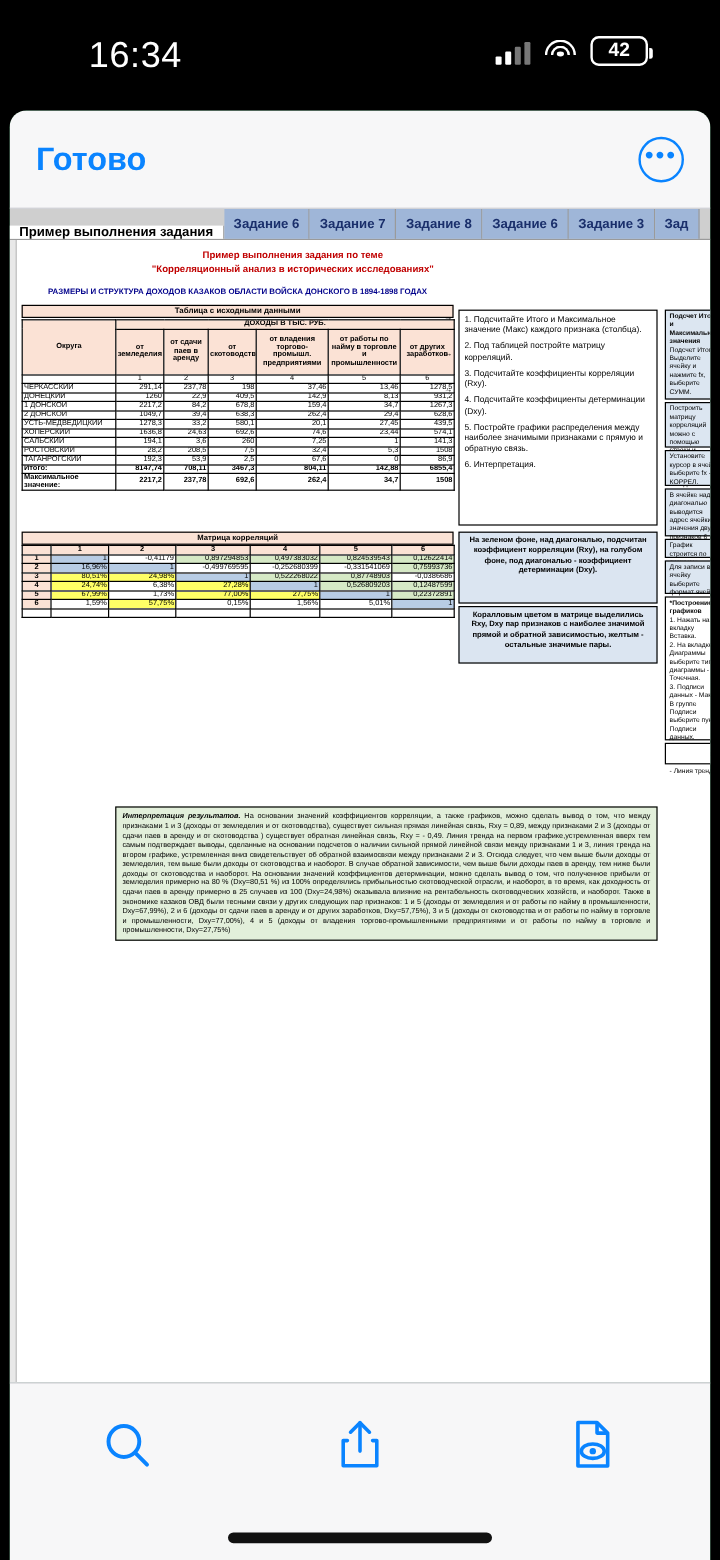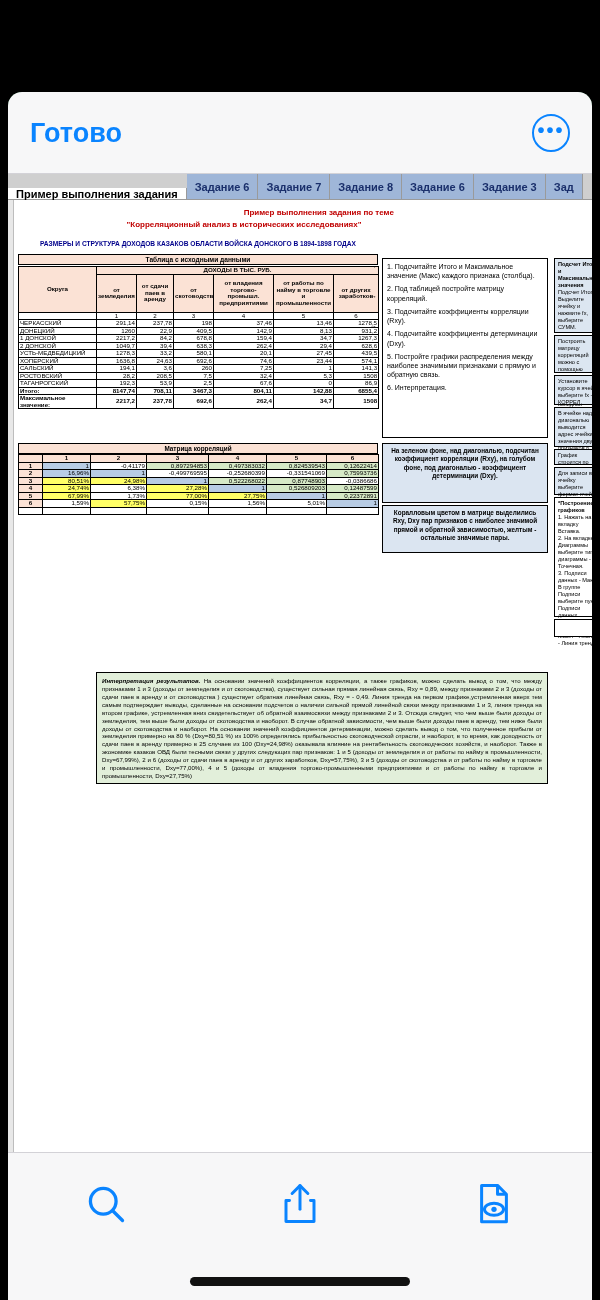--- a/index.html
+++ b/index.html
@@ -152,20 +152,39 @@
   .homebar {
     position: absolute; bottom: 14px; left: 50%; transform: translateX(-50%);
     width: 220px; height: 9px; background: #111; border-radius: 5px;
   }
 </style>
 </head>
 <body>
 
 <div class="phone">
 
+  <div class="statusbar">
+    <div class="status-time">16:34</div>
+    <div class="status-right">
+      <div class="sig">
+          <i></i>
+          <i></i>
+          <i></i>
+          <i></i>
+        </div>
+      <div class="wifi">
+          <span></span>
+          <span></span>
+          <span></span>
+        </div>
+      <div class="batt">
+          <b>42</b>
+        </div>
+    </div>
+  </div>
 
   <div class="sheet">
 
     <div class="navbar">
       <div class="nav-done">Готово</div>
       <div class="nav-more">•••</div>
     </div>
 
     <div class="tabbar">
       <div class="tab active">Пример выполнения задания</div>
@@ -175,21 +194,21 @@
       <div class="tab">Задание 6</div>
       <div class="tab">Задание 3</div>
       <div class="tab">Зад</div>
     </div>
 
     <div class="sheet-body">
       <div class="grid">
         <div class="leftcol"></div>
         <div class="content">
 
-          <div class="blk ttl-red" style="left:80px; top:8px; width:300px; font-size:8px;text-align:right;">Пример выполнения задания по теме</div>
+          <div class="blk ttl-red" style="left:80px; top:8px; width:300px; font-size:8px;">Пример выполнения задания по теме</div>
           <div class="blk ttl-red" style="left:60px; top:20px; width:340px; font-size:8px;">"Корреляционный анализ в исторических исследованиях"</div>
           <div class="blk ttl-blue" style="left:4px; top:40px; width:360px; font-size:6.6px;">РАЗМЕРЫ И СТРУКТУРА ДОХОДОВ КАЗАКОВ ОБЛАСТИ ВОЙСКА ДОНСКОГО В 1894-1898 ГОДАХ</div>
 
           <div class="blk" style="left:4px; top:54px; width:360px;">
             <div class="hdr" style="border:0.7px solid #000; font-size:6.6px; padding:1px 0;">Таблица с исходными данными</div>
           </div>
 
           <div class="blk" style="left:4px; top:66px; width:360px;">
             <table class="tbl" style="width:360px;">
               <colgroup>

